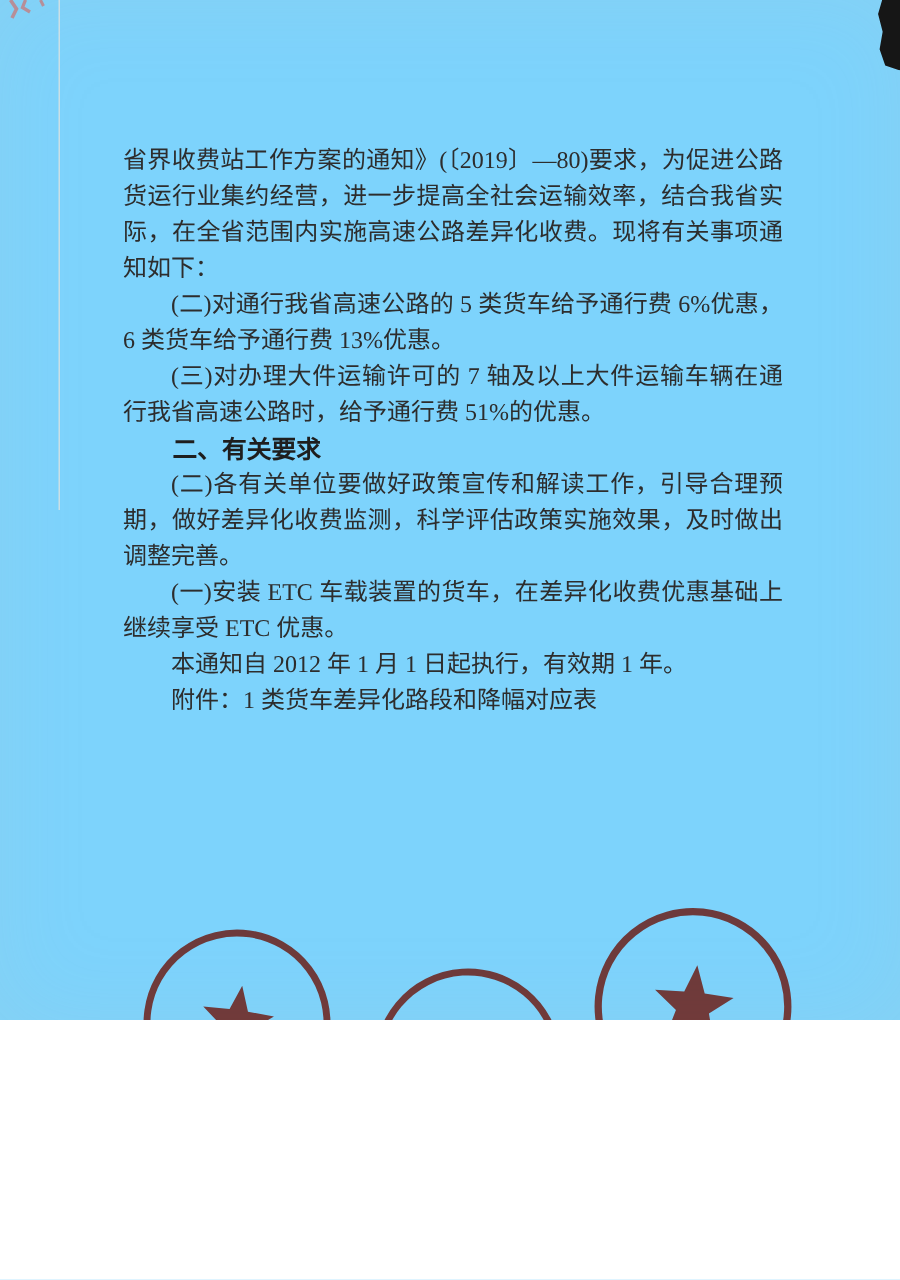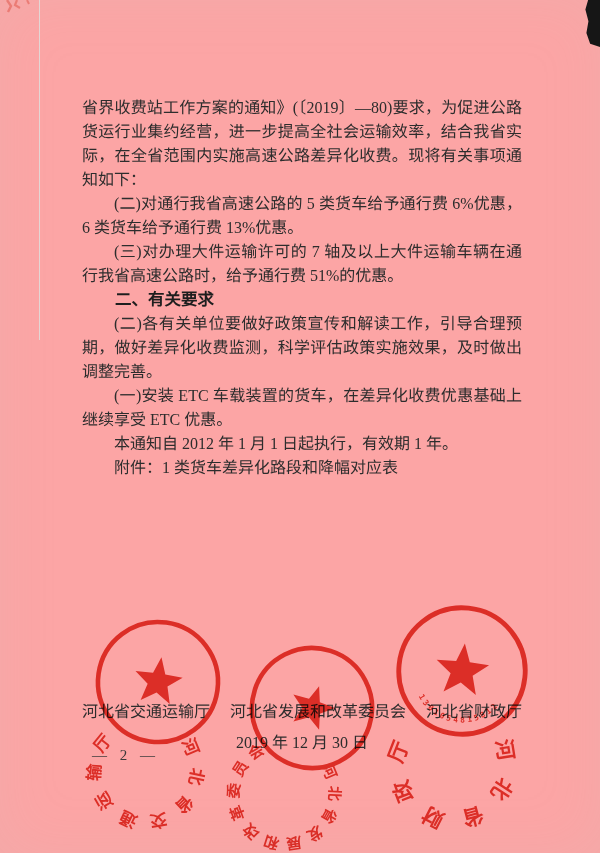--- a/index.html
+++ b/index.html
@@ -1,18 +1,18 @@
 <!DOCTYPE html>
 <html lang="zh-CN"><head>
 <meta charset="utf-8">
 <style>
   html,body{margin:0;padding:0;background:#ffffff;}
   .page{
-    position:relative;width:600px;height:853px;overflow:hidden;
-    background:#fca5a5;
+    position:relative;width:600px;height:680px;overflow:hidden;
+    background:#7dd3fc;
     box-shadow:inset 0 0 60px rgba(190,196,192,.14);
     font-family:"Liberation Serif","DejaVu Serif",serif;
     color:#2d2d2d;
   }
   
   .scan-bar{
     position:absolute;right:0;top:0;width:17px;height:47px;background:#161616;
     clip-path:polygon(30% 0%,100% 0%,100% 100%,42% 93%,20% 70%,32% 45%,14% 20%);
   }
   .fold-line{

